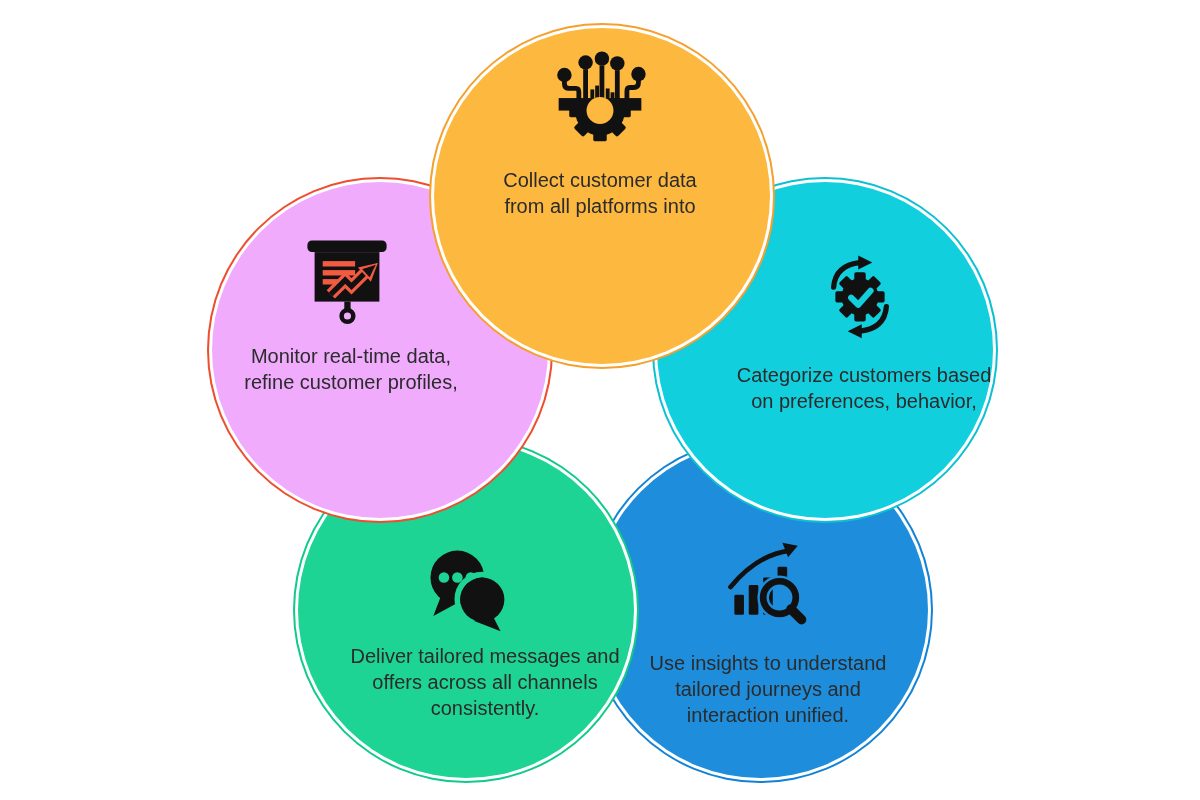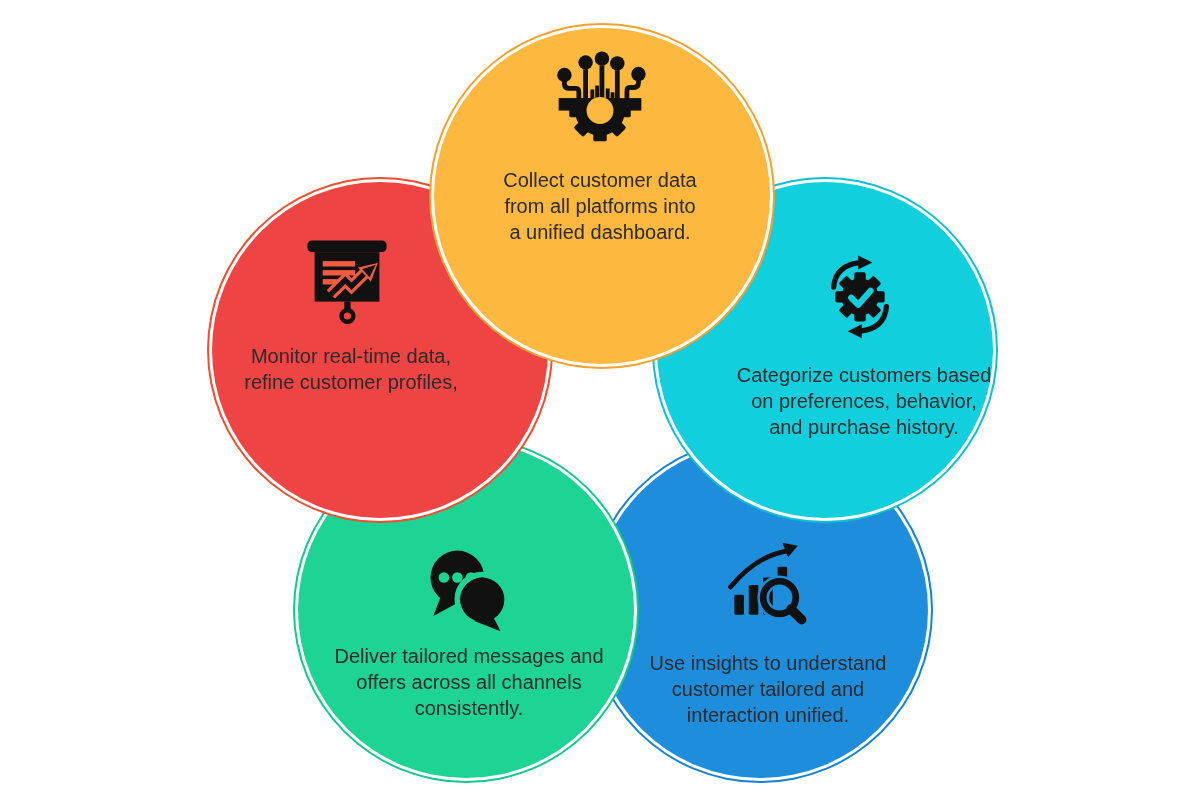--- a/index.html
+++ b/index.html
@@ -5,21 +5,21 @@
   html,body{margin:0;padding:0;background:#fff;}
   .canvas{
     position:relative;width:1200px;height:800px;overflow:hidden;background:#ffffff;
     font-family:"Liberation Sans",sans-serif;
   }
   .petal{
     position:absolute;width:336px;height:336px;border-radius:50%;
   }
   .petal-orange{left:434px;top:28px;background:#FDB840;z-index:4;
     box-shadow:0 0 0 3px #fff,0 0 0 5px #F5A02C;}
-  .petal-red{left:212px;top:182px;background:#ef4444;z-index:3;
+  .petal-red{left:212px;top:182px;background:#f0abfc;z-index:3;
     box-shadow:0 0 0 3px #fff,0 0 0 5px #EE4D2E;}
   .petal-cyan{left:657px;top:182px;background:#12CFDE;z-index:3;
     box-shadow:0 0 0 3px #fff,0 0 0 5px #0CC0D4;}
   .petal-green{left:298px;top:442px;background:#1ED494;z-index:2;
     box-shadow:0 0 0 3px #fff,0 0 0 5px #10C98B;}
   .petal-blue{left:592px;top:442px;background:#1E8EDC;z-index:1;
     box-shadow:0 0 0 3px #fff,0 0 0 5px #1282D6;}
   .icon{position:absolute;}
   .icon svg{display:block;width:100%;height:100%;}
   .petal-text{
@@ -27,21 +27,21 @@
     font-size:20px;line-height:26px;font-weight:400;
   }
   
   .petal-orange .icon{left:113px;top:22px;width:106px;height:100px;}
   .petal-orange .petal-text{left:41px;top:139px;width:250px;}
   .petal-red .icon{left:90px;top:52px;width:90px;height:92px;}
   .petal-red .petal-text{left:14px;top:161px;width:250px;}
   .petal-cyan .icon{left:159px;top:68px;width:88px;height:92px;}
   .petal-cyan .petal-text{left:72px;top:180px;width:270px;}
   .petal-green .icon{left:120px;top:98px;width:96px;height:98px;}
-  .petal-green .petal-text{left:21px;top:201px;width:300px;}
+  .petal-green .petal-text{left:37px;top:201px;width:300px;}
   .petal-blue .icon{left:127px;top:96px;width:96px;height:98px;}
   .petal-blue .petal-text{left:41px;top:208px;width:270px;}
   .center-circle{
     position:absolute;left:458px;top:281px;width:286px;height:286px;
     background:#ffffff;border:3px solid #E0561E;border-radius:50%;z-index:10;
     display:flex;flex-direction:column;align-items:center;justify-content:center;
   }
   .center-title{
     text-align:center;color:#1d1d1d;font-weight:bold;font-size:34px;
     line-height:44px;letter-spacing:0.5px;
@@ -89,21 +89,20 @@
             <rect x="48" y="31" width="14" height="14" rx="2" transform="rotate(315 55 63)"></rect>
           </g>
         </g>
         <rect x="12" y="50" width="86" height="13" fill="#111111"></rect>
         <circle cx="55" cy="63" r="14" fill="#FDB840"></circle>
       </svg>
     </div>
     <div class="petal-text">
       <div>Collect customer data</div>
       <div>from all platforms into</div>
-      <div>a unified dashboard.</div>
     </div>
   </div>
 
   <div class="petal petal-red">
     <div class="icon">
       <svg viewBox="0 0 100 100">
         <rect x="6" y="6" width="88" height="13" rx="5" fill="#111111"></rect>
         <rect x="14" y="19" width="72" height="55" fill="#111111"></rect>
         <rect x="23" y="29" width="36" height="6" fill="#F25B41"></rect>
         <rect x="23" y="39" width="36" height="6" fill="#F25B41"></rect>
@@ -139,21 +138,20 @@
           <rect x="43.5" y="23" width="13" height="13" rx="2" transform="rotate(270 50 51)"></rect>
           <rect x="43.5" y="23" width="13" height="13" rx="2" transform="rotate(315 50 51)"></rect>
           <circle cx="50" cy="51" r="21"></circle>
         </g>
         <path d="M40 52 l8 8 l14 -16" fill="none" stroke="#12CFDE" stroke-width="7" stroke-linecap="round" stroke-linejoin="round"></path>
       </svg>
     </div>
     <div class="petal-text">
       <div>Categorize customers based</div>
       <div>on preferences, behavior,</div>
-      <div>and purchase history.</div>
     </div>
   </div>
 
   <div class="petal petal-green">
     <div class="icon">
       <svg viewBox="0 0 100 100">
         <circle cx="41" cy="38" r="28" fill="#111111"></circle>
         <polygon points="24 57, 16 78, 42 64" fill="#111111"></polygon>
         <circle cx="27" cy="38" r="5.5" fill="#1ED494"></circle>
         <circle cx="41" cy="38" r="5.5" fill="#1ED494"></circle>
@@ -180,19 +178,19 @@
         <rect x="46" y="40" width="10" height="39" rx="1.5" fill="#111111"></rect>
         <rect x="61" y="29" width="10" height="19" rx="1.5" fill="#111111"></rect>
         <path d="M75 73 L86 84" stroke="#1E8EDC" stroke-width="15" stroke-linecap="round"></path>
         <circle cx="63" cy="61" r="17" fill="none" stroke="#1E8EDC" stroke-width="12"></circle>
         <circle cx="63" cy="61" r="17" fill="none" stroke="#111111" stroke-width="7"></circle>
         <path d="M75 73 L86 84" stroke="#111111" stroke-width="10" stroke-linecap="round"></path>
       </svg>
     </div>
     <div class="petal-text">
       <div>Use insights to understand</div>
-      <div>customer tailored and</div>
+      <div>tailored journeys and</div>
       <div>interaction unified.</div>
     </div>
   </div>
 
 
 </div>
 
 </body></html>

